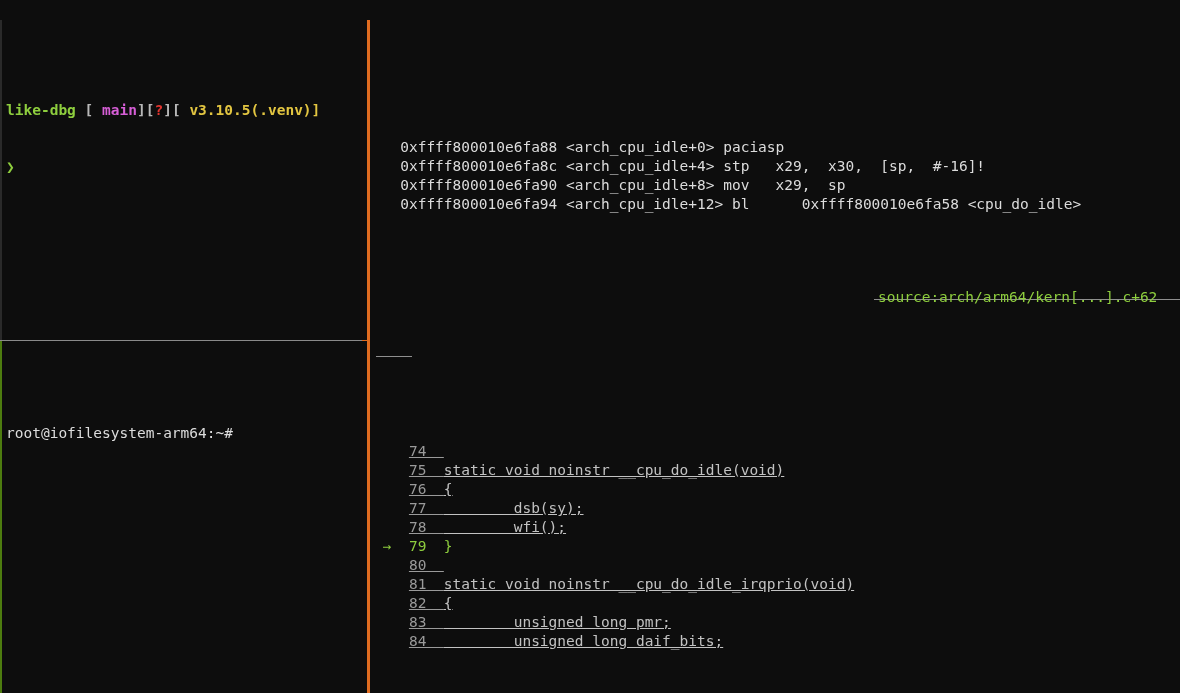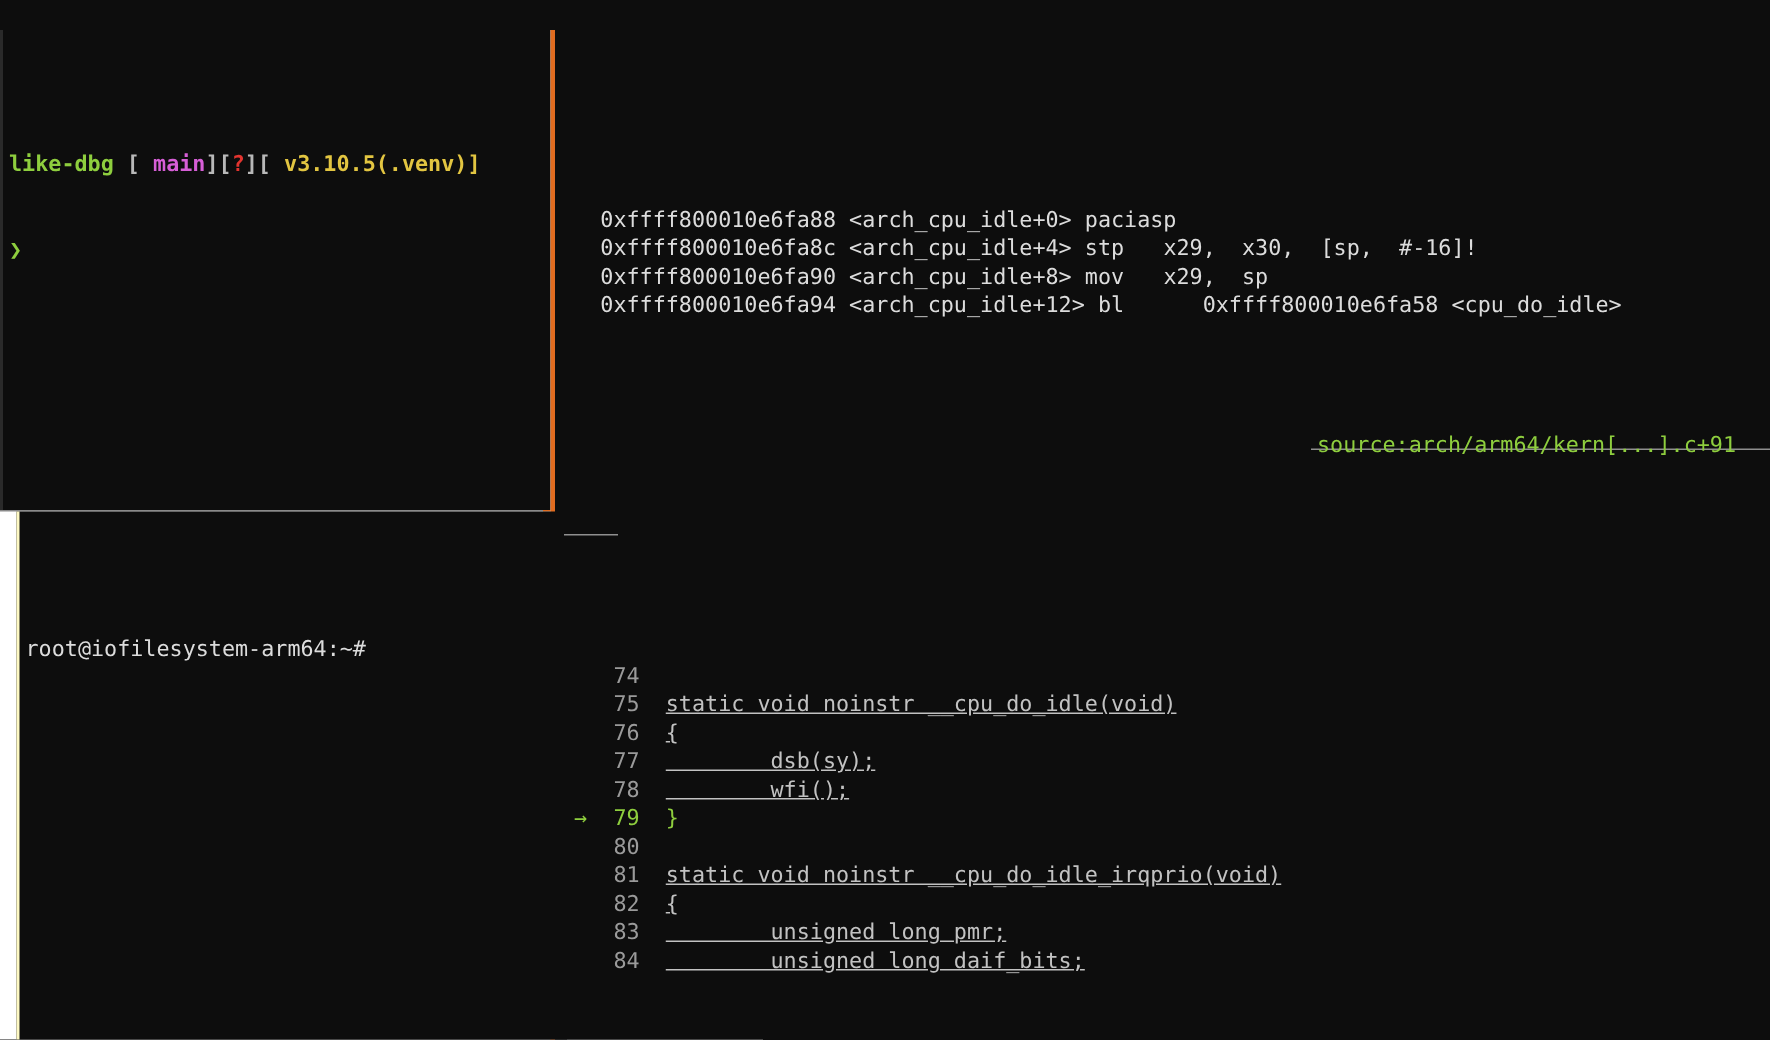--- a/index.html
+++ b/index.html
@@ -42,21 +42,21 @@
     right: 8px; top: 0;
     white-space: pre;
   }
 
   
   #panes {
     position: absolute;
     top: 20px; left: 0;
     width: 1180px;
     height: 673px;
-    background: #ffffff;
+    background: #0f172a;
   }
 
   .pane {
     position: absolute;
     background: #0d0d0d;
     overflow: hidden;
     white-space: pre;
   }
 
   
@@ -68,24 +68,24 @@
     box-sizing: border-box;
   }
   #hsplit {
     position: absolute;
     left: 0; top: 320px;
     width: 367px;
     height: 1px;
     background: #8a8a8a;
   }
   #pane-left-bottom {
-    left: 11px; top: 321px;
+    left: 0; top: 321px;
     width: 367px;
     height: 352px;
-    border-left: 2px solid #fef9c3;
+    border-left: 2px solid #4d7c0f;
     box-sizing: border-box;
   }
   #vsplit {
     position: absolute;
     left: 367px; top: 0;
     width: 3px;
     height: 673px;
     background: #e06c20;
   }
   #vsplit-mark {
@@ -111,21 +111,21 @@
   #pane-left-bottom .inner { padding: 7px 4px 0 4px; }
 
   .c-green   { color: #8ece3e; }
   .c-white   { color: #dcdcdc; }
   .c-grey    { color: #b8b8b8; }
   .c-purple  { color: #a06ee0; }
   .c-magenta { color: #d65ed6; }
   .c-red     { color: #e3342f; }
   .c-yellow  { color: #e2c541; }
   .c-codegrey{ color: #c2c2c2; text-decoration: underline; }
-  .c-linenum { color: #9a9a9a; }
+  .c-linenum { color: #9a9a9a; text-decoration: underline; }
   .bold      { font-weight: bold; }
 
   
   #pane-right .inner {
     padding: 4px 0 0 4px;
   }
   .code-row { white-space: pre; height: 19px; }
 
   .sep {
     position: relative;
@@ -206,21 +206,21 @@
 
   <div class="pane" id="pane-right">
     <div class="inner">
 
       
       <div id="disasm-rows"><div class="code-row"><span class="c-white">   0xffff800010e6fa88 </span><span class="c-white">&lt;arch_cpu_idle+0&gt; </span><span class="c-white">paciasp</span></div><div class="code-row"><span class="c-white">   0xffff800010e6fa8c </span><span class="c-white">&lt;arch_cpu_idle+4&gt; </span><span class="c-white">stp </span><span class="c-white">  x29,  x30,  [sp,  #-16]!</span></div><div class="code-row"><span class="c-white">   0xffff800010e6fa90 </span><span class="c-white">&lt;arch_cpu_idle+8&gt; </span><span class="c-white">mov </span><span class="c-white">  x29,  sp</span></div><div class="code-row"><span class="c-white">   0xffff800010e6fa94 </span><span class="c-white">&lt;arch_cpu_idle+12&gt; </span><span class="c-white">bl  </span><span class="c-white">    0xffff800010e6fa58 &lt;cpu_do_idle&gt;</span></div></div>
 
       
       <div class="sep">
         <div class="rule" style="width:500px;left:500px;"></div>
-        <div class="label" style="left:504px;">source:arch/arm64/kern[...].c+91</div>
+        <div class="label" style="left:504px;">source:arch/arm64/kern[...].c+62</div>
       </div>
       <div class="sep-short"><div class="rule"></div></div>
 
       
       <div id="source-rows"><div class="code-row"><span>    </span><span class="c-linenum">74  </span><span class="c-codegrey"></span></div><div class="code-row"><span>    </span><span class="c-linenum">75  </span><span class="c-codegrey">static void noinstr __cpu_do_idle(void)</span></div><div class="code-row"><span>    </span><span class="c-linenum">76  </span><span class="c-codegrey">{</span></div><div class="code-row"><span>    </span><span class="c-linenum">77  </span><span class="c-codegrey">        dsb(sy);</span></div><div class="code-row"><span>    </span><span class="c-linenum">78  </span><span class="c-codegrey">        wfi();</span></div><div class="code-row"><span class="arrow-cur"> →  </span><span class="c-green">79  </span><span class="c-green">}</span></div><div class="code-row"><span>    </span><span class="c-linenum">80  </span><span class="c-codegrey"></span></div><div class="code-row"><span>    </span><span class="c-linenum">81  </span><span class="c-codegrey">static void noinstr __cpu_do_idle_irqprio(void)</span></div><div class="code-row"><span>    </span><span class="c-linenum">82  </span><span class="c-codegrey">{</span></div><div class="code-row"><span>    </span><span class="c-linenum">83  </span><span class="c-codegrey">        unsigned long pmr;</span></div><div class="code-row"><span>    </span><span class="c-linenum">84  </span><span class="c-codegrey">        unsigned long daif_bits;</span></div></div>
 
       
       
       
 

